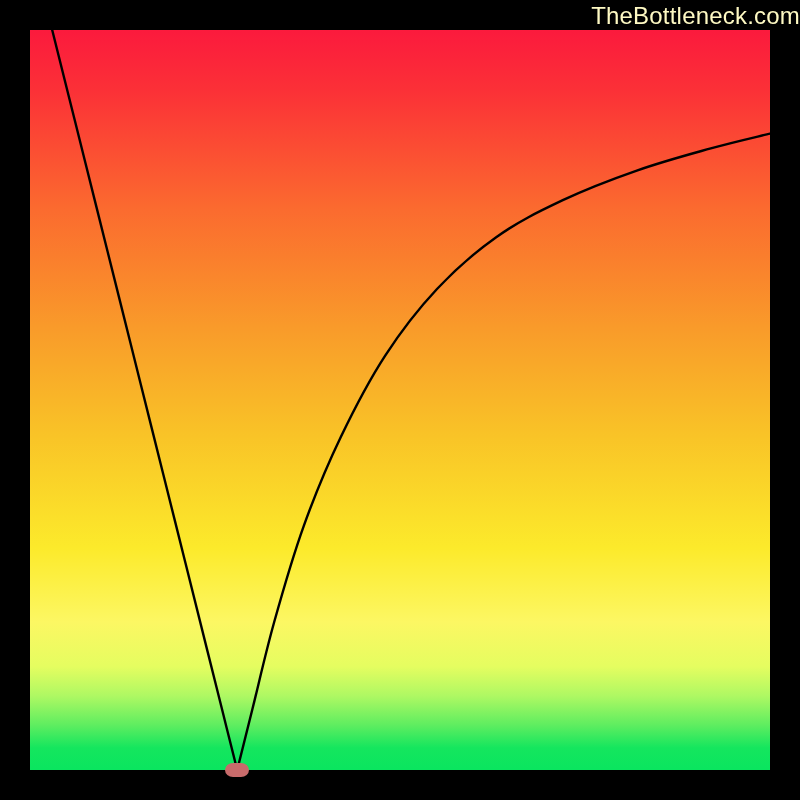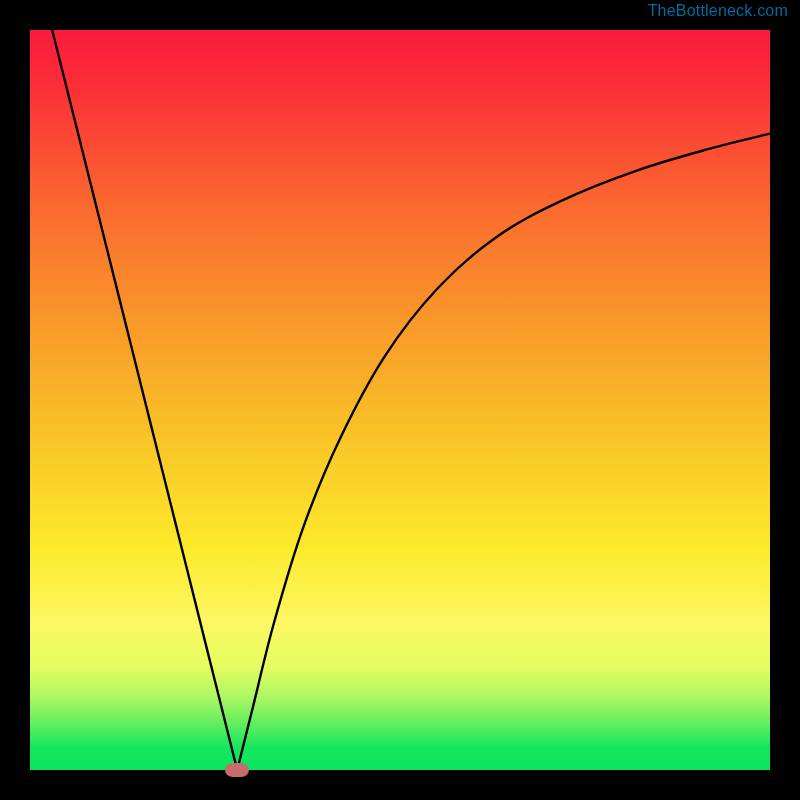--- a/index.html
+++ b/index.html
@@ -13,23 +13,23 @@
   }
   .frame {
     position: relative;
     width: 800px;
     height: 800px;
     background: #000;
   }
   .watermark {
     position: absolute;
     top: 2px;
-    right: 12px;
-    color: #0369a1;
-    font-size: 16px;
+    right: 0;
+    color: #fef9c3;
+    font-size: 24px;
     font-weight: 500;
     letter-spacing: 0.2px;
     z-index: 5;
     user-select: none;
   }
   .plot {
     position: absolute;
     left: 30px;
     top: 30px;
     width: 740px;

